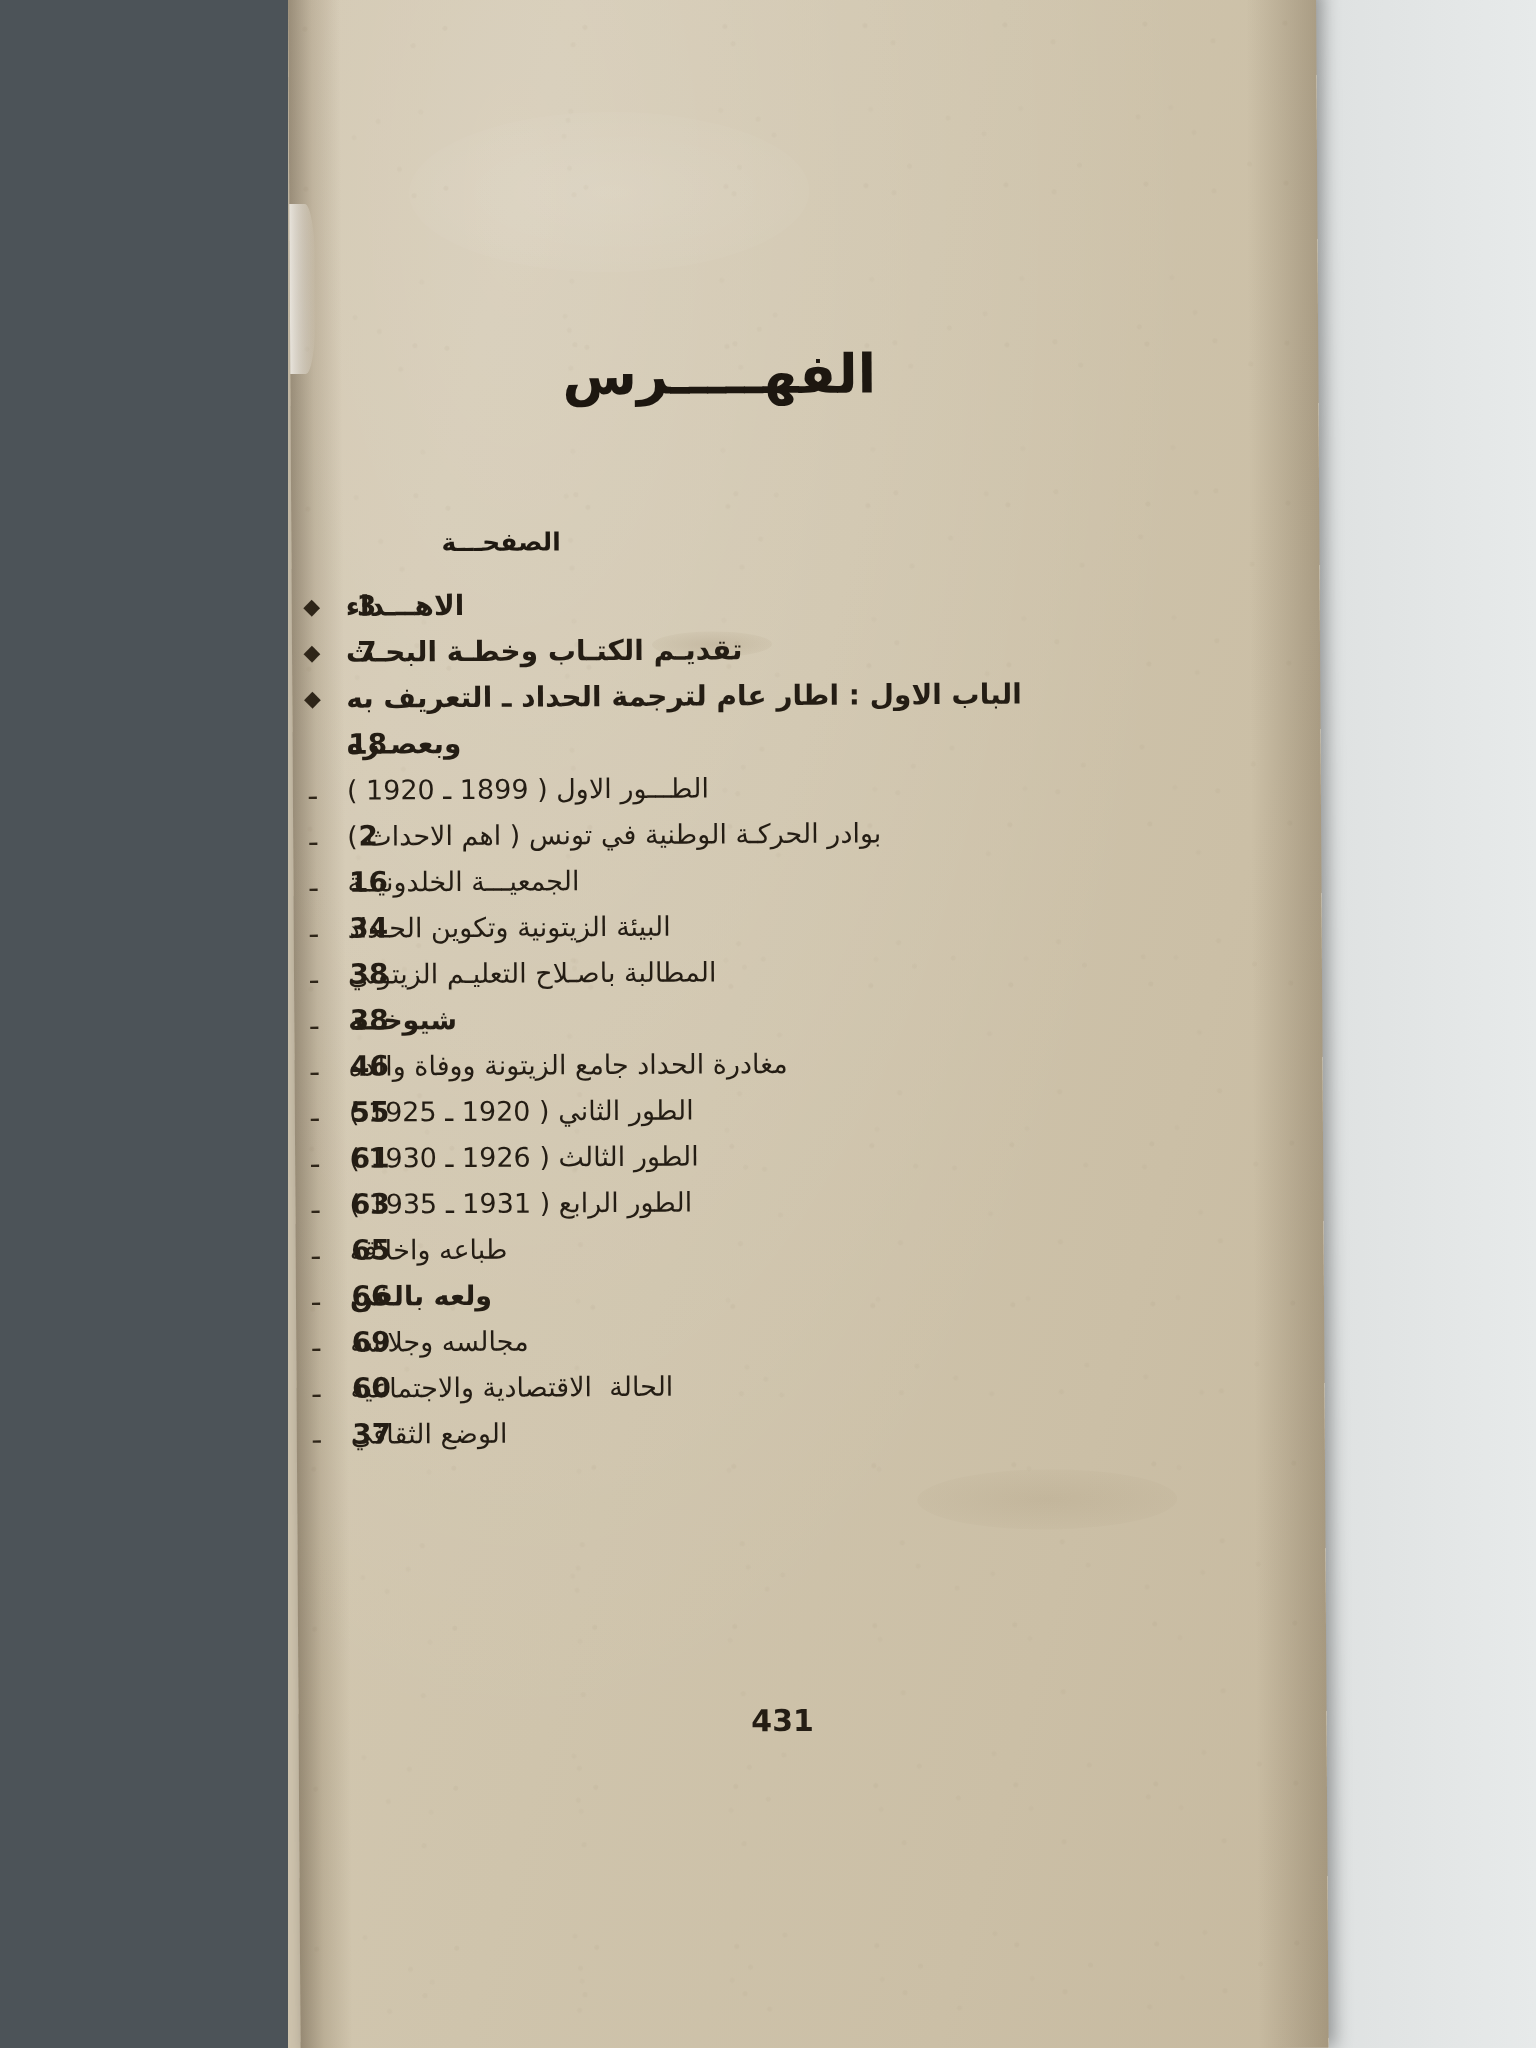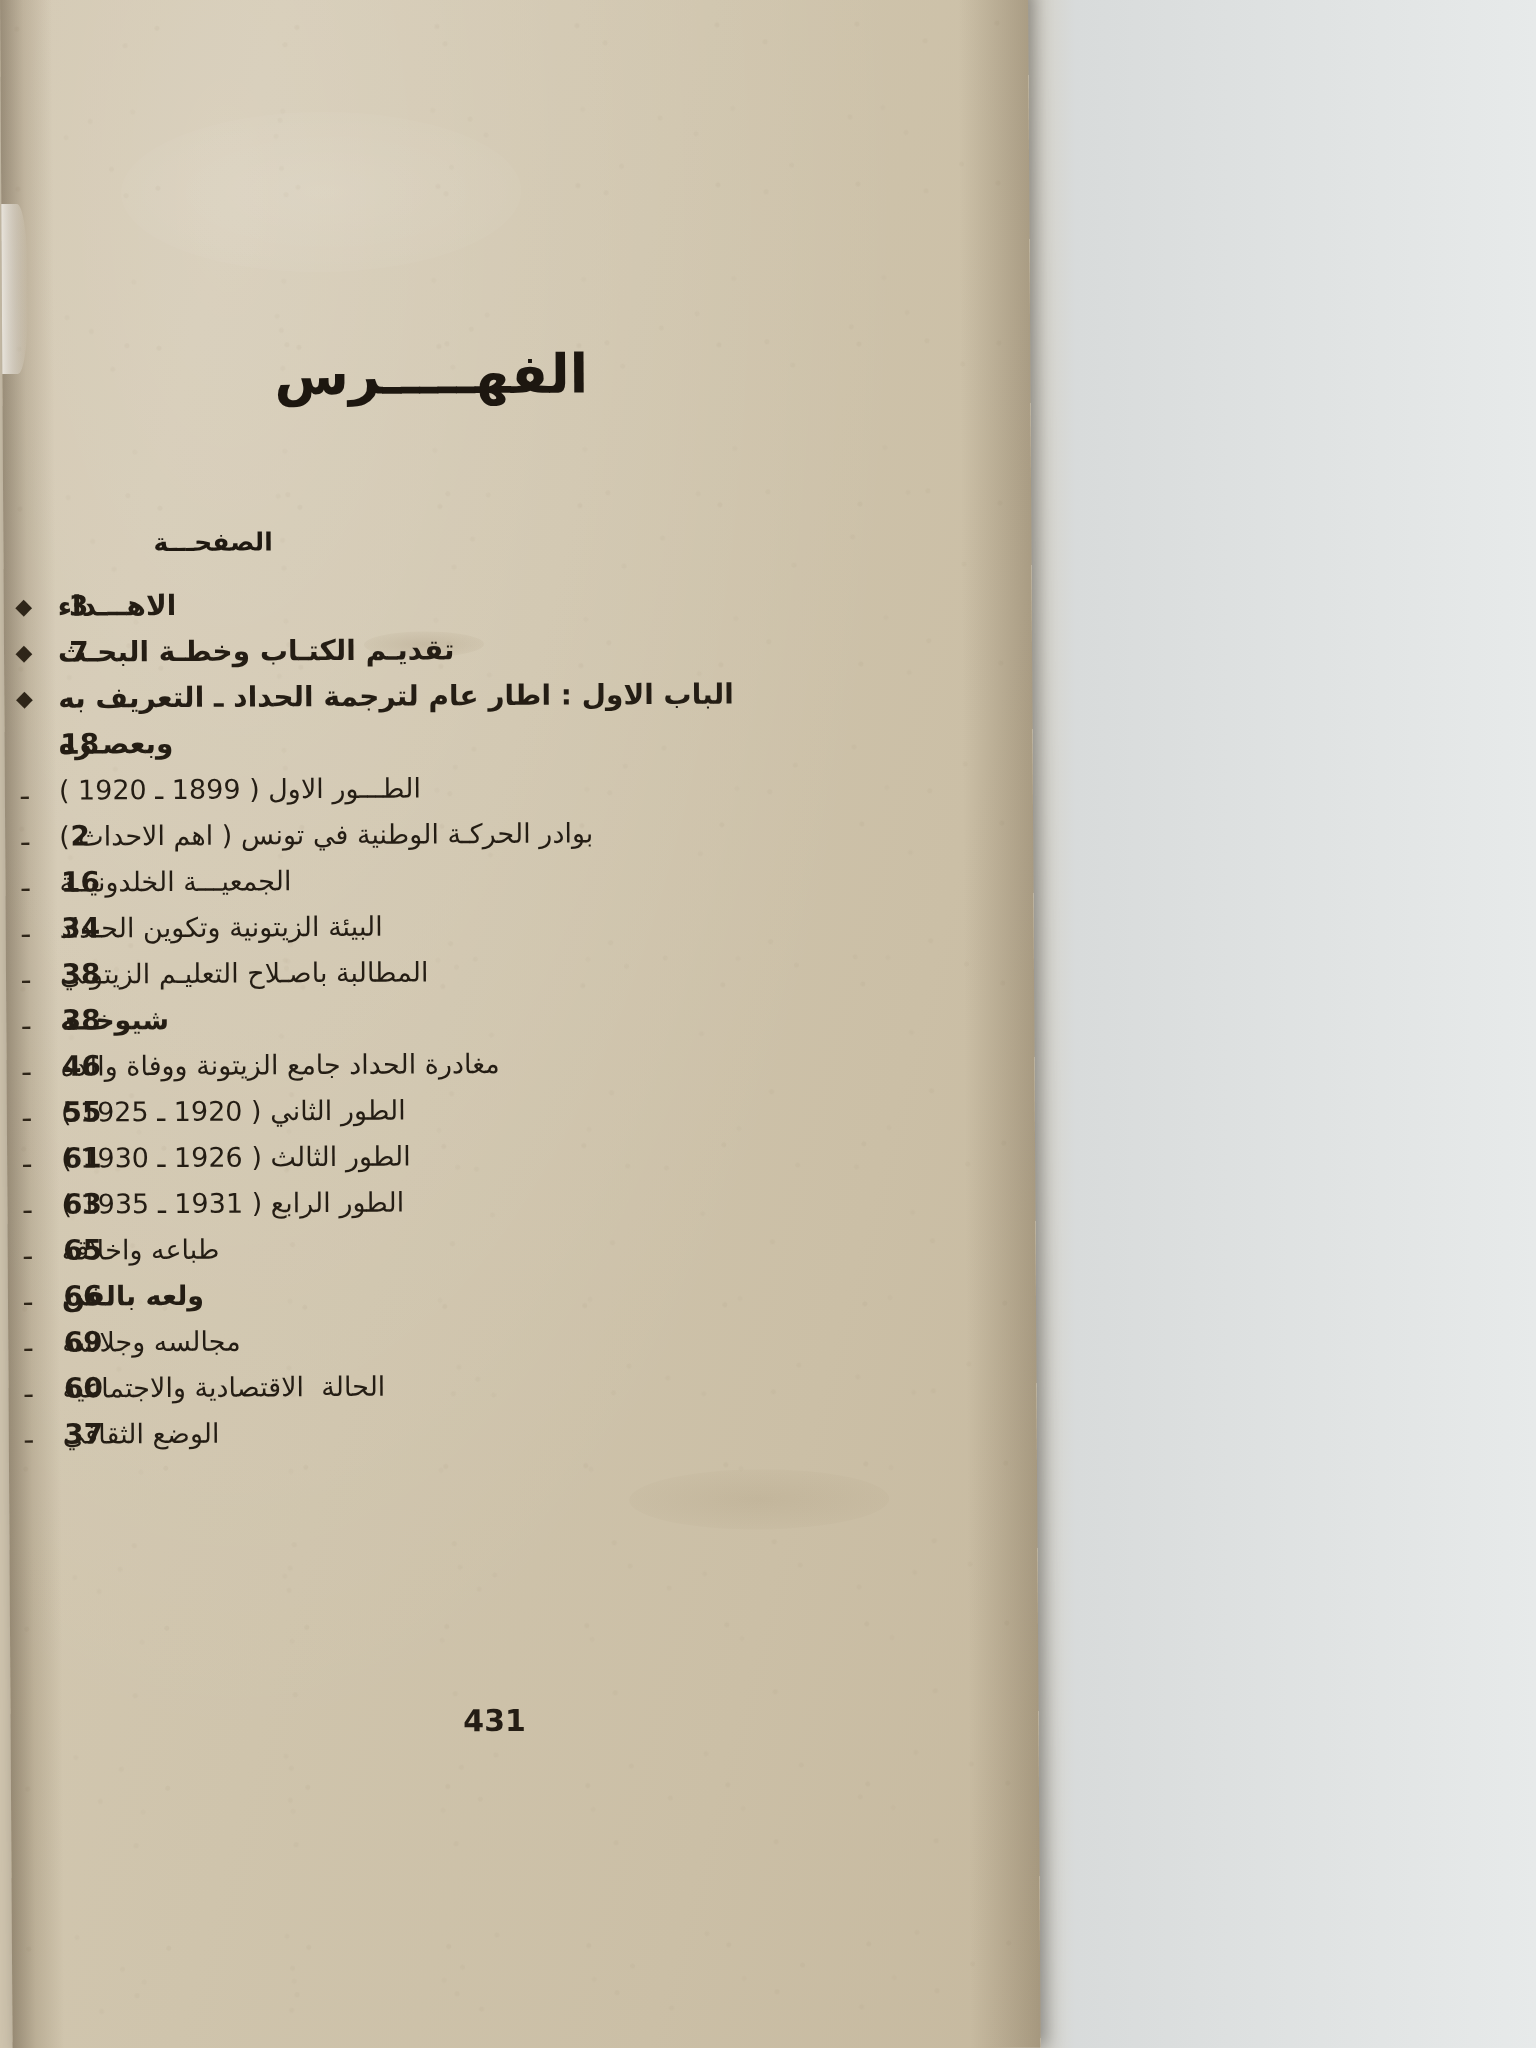--- a/index.html
+++ b/index.html
@@ -10,21 +10,21 @@
   body {
     width: 1536px;
     height: 2048px;
     overflow: hidden;
     font-family: "Liberation Serif", "DejaVu Serif", serif;
   }
 
   
   .scan {
     position: relative;
-    width: 1536px;
+    width: 1248px;
     height: 2048px;
     background: #e3e6e6;
     overflow: hidden;
   }
   
   .backdrop {
     position: absolute;
     inset: 0;
     background: linear-gradient(90deg, #cfc4ae 0%, #cfc4ae 64%, #d8dbdb 70%, #e7eaea 100%);
   }

